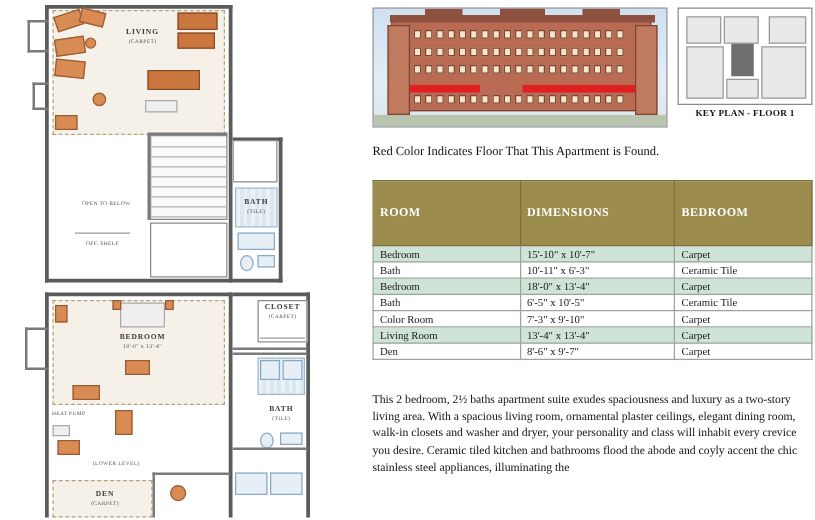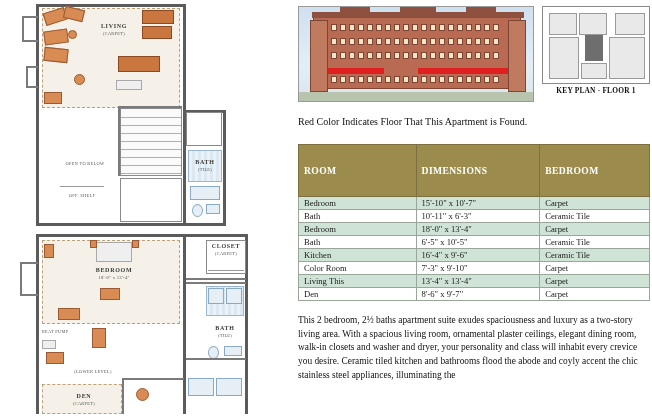--- a/index.html
+++ b/index.html
@@ -378,32 +378,27 @@
         <tr class="even">
           <td>Bedroom</td>
           <td>18'-0" x 13'-4"</td>
           <td>Carpet</td>
         </tr>
         <tr class="odd">
           <td>Bath</td>
           <td>6'-5" x 10'-5"</td>
           <td>Ceramic Tile</td>
         </tr>
-        <tr class="even">
-          <td>Kitchen</td>
-          <td>16'-4" x 9'-6"</td>
-          <td>Ceramic Tile</td>
-        </tr>
         <tr class="odd">
           <td>Color Room</td>
           <td>7'-3" x 9'-10"</td>
           <td>Carpet</td>
         </tr>
         <tr class="even">
-          <td>Living This</td>
+          <td>Living Room</td>
           <td>13'-4" x 13'-4"</td>
           <td>Carpet</td>
         </tr>
         <tr class="odd">
           <td>Den</td>
           <td>8'-6" x 9'-7"</td>
           <td>Carpet</td>
         </tr>
       </tbody>
     </table>

